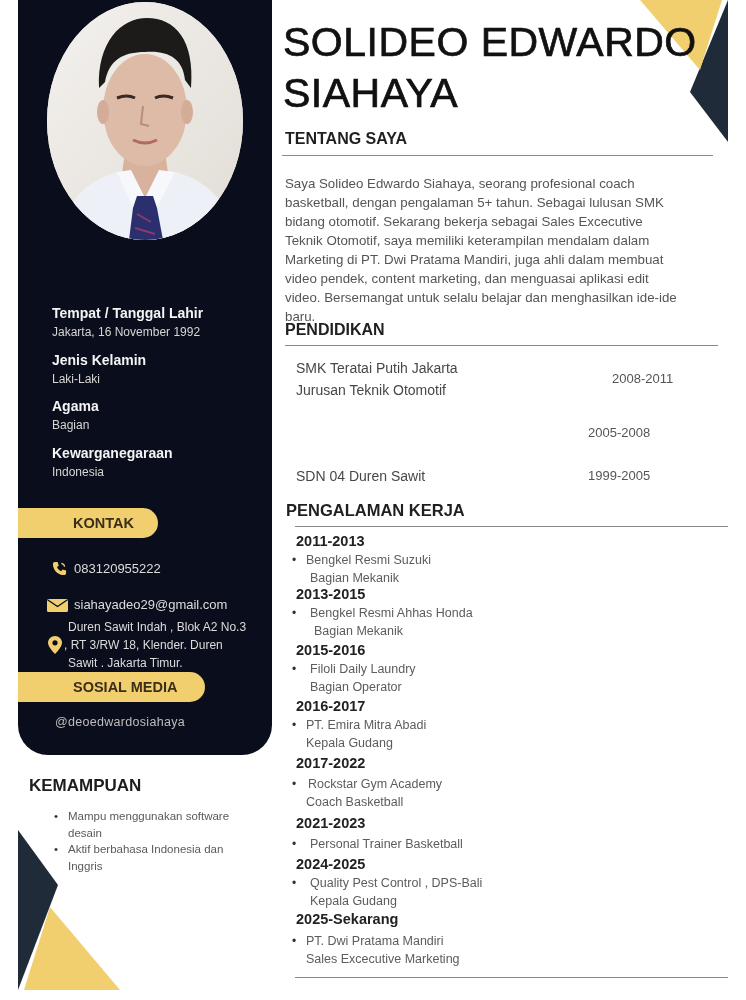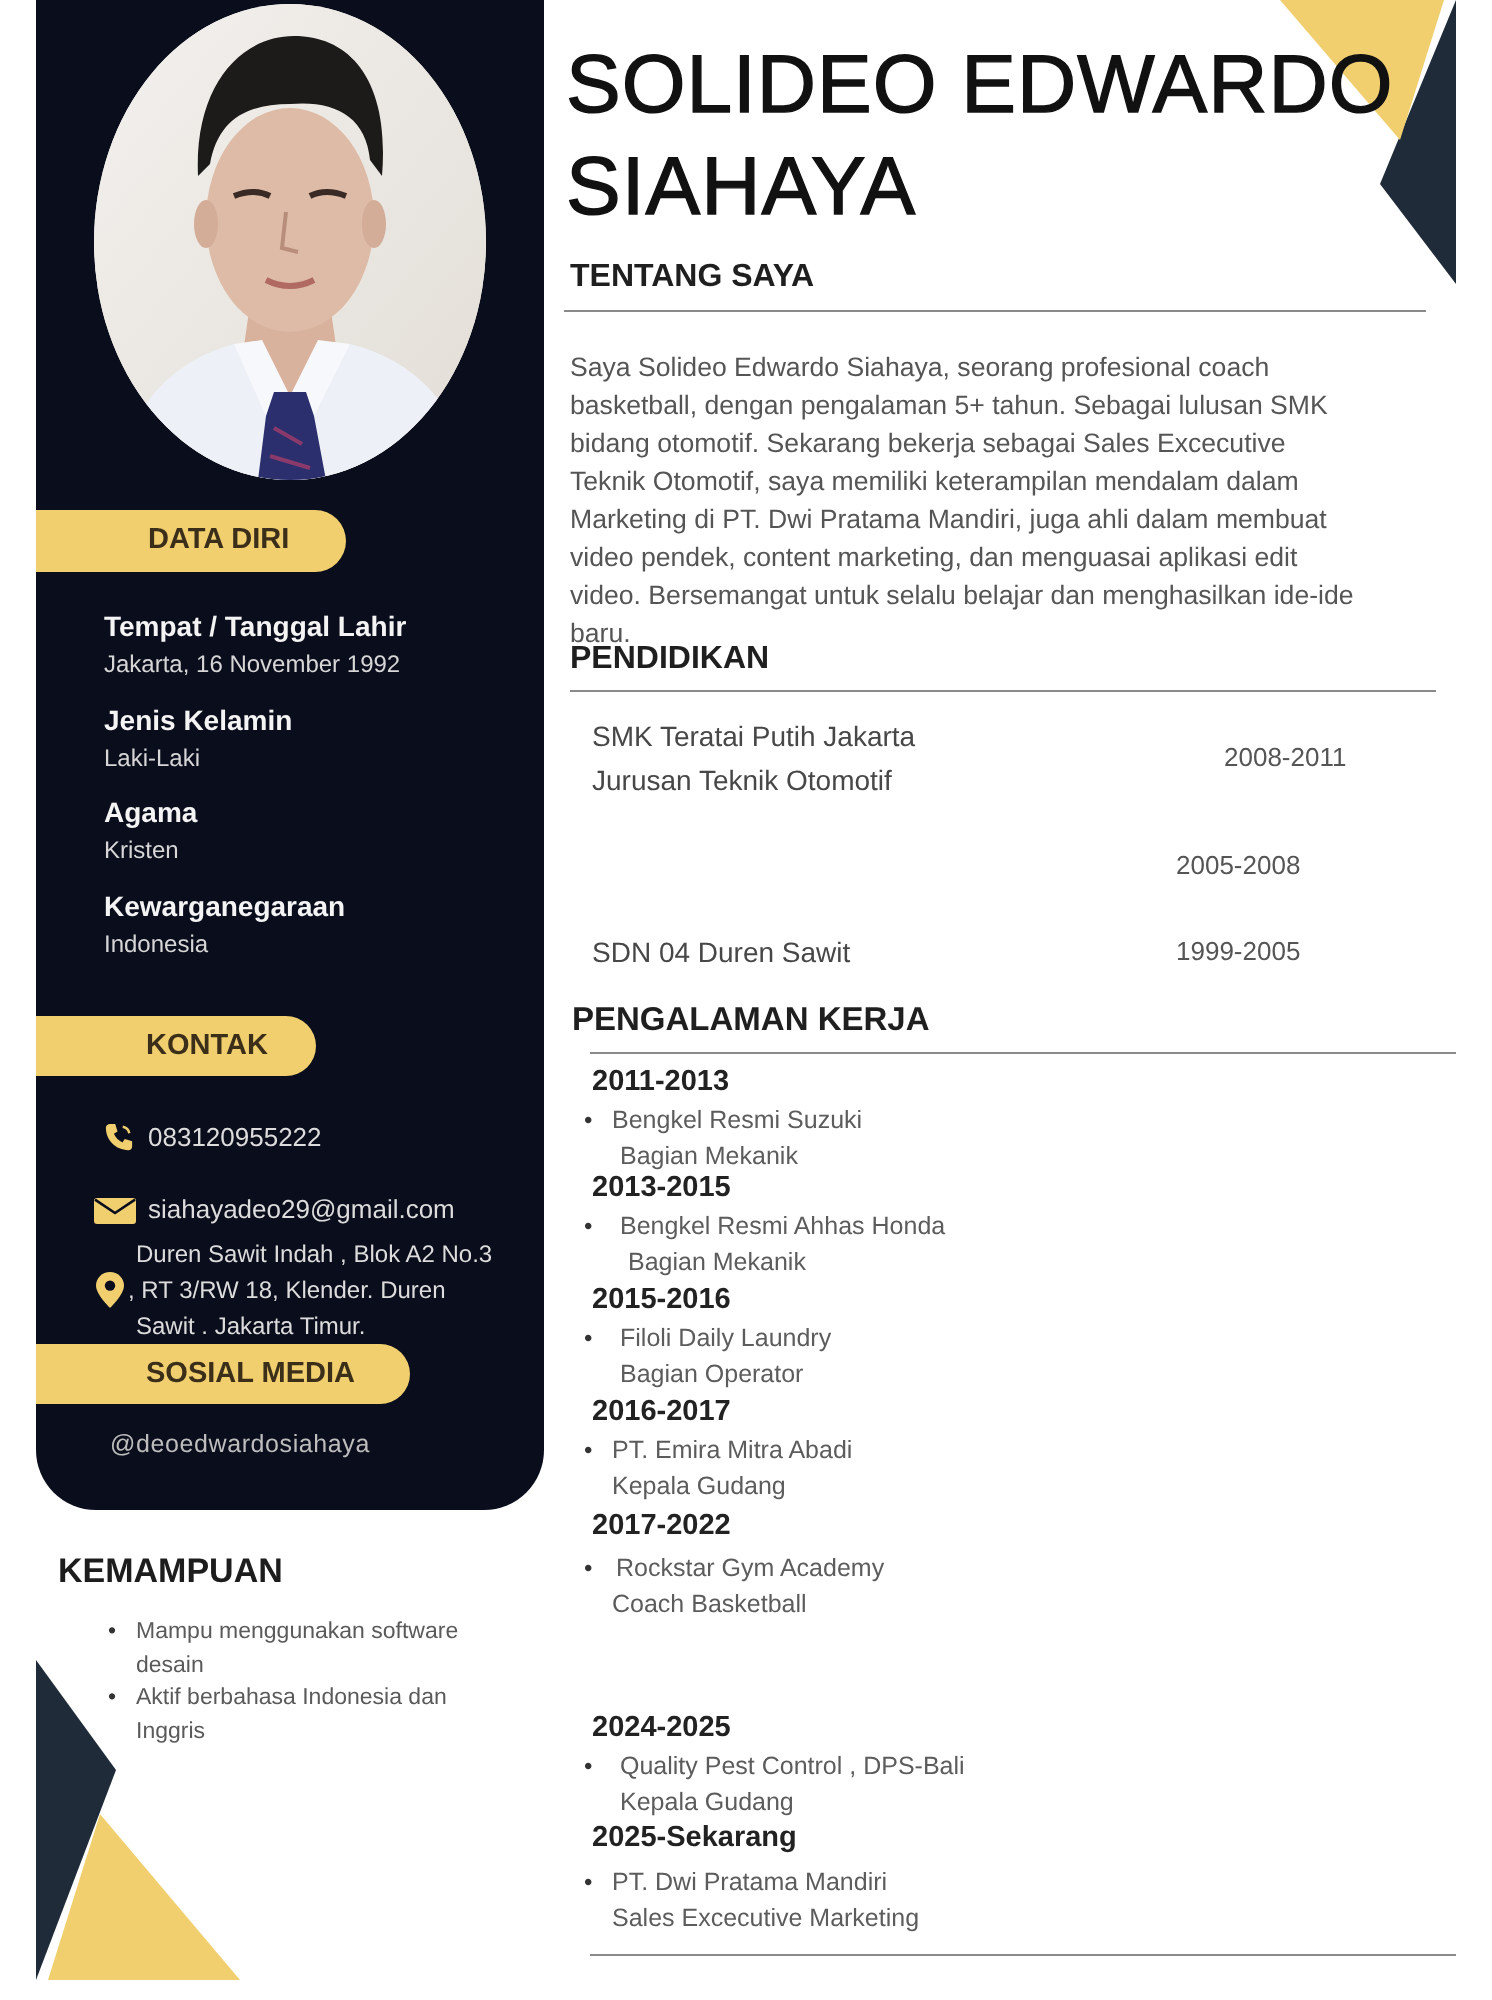--- a/index.html
+++ b/index.html
@@ -88,33 +88,32 @@
         <path d="M52 86 C50 40 74 16 100 16 C128 16 148 38 144 86 L138 78 C136 56 120 48 98 50 C76 50 62 58 58 80 Z" fill="#1d1a1a"></path>
 
         <path d="M70 96 Q80 92 88 96" stroke="#3a2a26" stroke-width="3" fill="none"></path>
         <path d="M108 96 Q116 92 126 96" stroke="#3a2a26" stroke-width="3" fill="none"></path>
 
         <path d="M96 104 L94 122 L102 124" stroke="#b88e7b" stroke-width="2" fill="none"></path>
         <path d="M86 138 Q98 144 110 138" stroke="#b06a62" stroke-width="3" fill="none"></path>
       </svg>
     </div>
 
-    <div class="pill" style="top:255px; width:155px; height:31px; padding-left:56px; box-sizing:border-box;">DATA DIRI</div>
 
     <div class="field" style="top:305px;">
       <div class="field-label">Tempat / Tanggal Lahir</div>
       <div class="field-value">Jakarta, 16 November 1992</div>
     </div>
     <div class="field" style="top:352px;">
       <div class="field-label">Jenis Kelamin</div>
       <div class="field-value">Laki-Laki</div>
     </div>
     <div class="field" style="top:398px;">
       <div class="field-label">Agama</div>
-      <div class="field-value">Kristen</div>
+      <div class="field-value">Bagian</div>
     </div>
     <div class="field" style="top:445px;">
       <div class="field-label">Kewarganegaraan</div>
       <div class="field-value">Indonesia</div>
     </div>
 
     <div class="pill" style="top:508px; width:140px; height:30px; padding-left:55px; box-sizing:border-box;">KONTAK</div>
 
     <svg class="icon" style="left:34px; top:561px;" width="15" height="15" viewBox="0 0 16 16">
       <path d="M3.2 1 L6 1 L7.2 5 L5.3 6.3 C6.2 8.4 7.8 10 9.8 10.9 L11.1 9 L15 10.2 L15 13 C15 14.2 14.1 15 13 15 C6.3 15 1 9.7 1 3.1 C1 1.9 1.9 1 3.2 1 Z" fill="#f1cf6f"></path>
@@ -197,20 +196,24 @@
   <div class="job" style="top:697px;">
     <div class="job-period">2016-2017</div>
     <div class="job-company">PT. Emira Mitra Abadi</div>
     <div class="job-role" style="padding-left:10px;">Kepala Gudang</div>
   </div>
   <div class="job" style="top:754px;">
     <div class="job-period" style="height:21px;">2017-2022</div>
     <div class="job-company" style="padding-left:16px;">Rockstar Gym Academy</div>
     <div class="job-role" style="padding-left:10px;">Coach Basketball</div>
   </div>
+  <div class="job" style="top:814px;">
+    <div class="job-period" style="height:21px;">2021-2023</div>
+    <div class="job-company" style="padding-left:18px;">Personal Trainer Basketball</div>
+  </div>
   <div class="job" style="top:855px;">
     <div class="job-period">2024-2025</div>
     <div class="job-company" style="padding-left:18px;">Quality Pest Control , DPS-Bali</div>
     <div class="job-role">Kepala Gudang</div>
   </div>
   <div class="job" style="top:910px;">
     <div class="job-period" style="height:22px;">2025-Sekarang</div>
     <div class="job-company">PT. Dwi Pratama Mandiri</div>
     <div class="job-role" style="padding-left:10px;">Sales Excecutive Marketing</div>
   </div>

